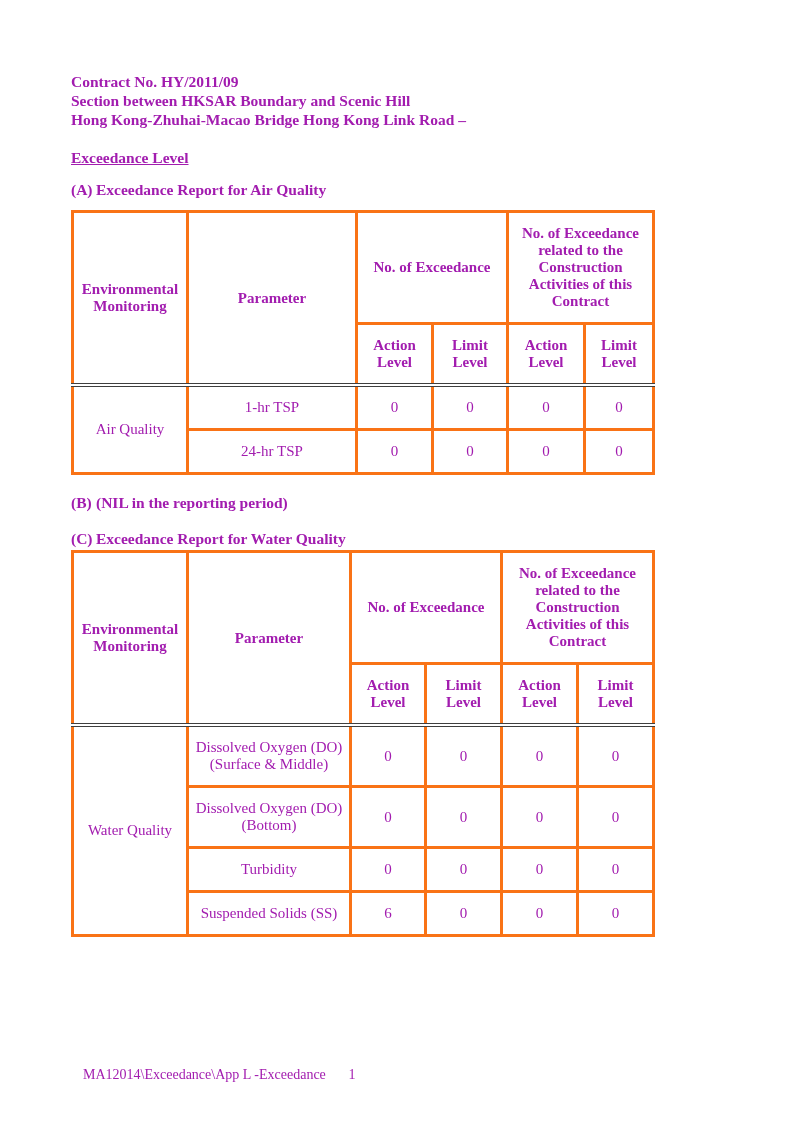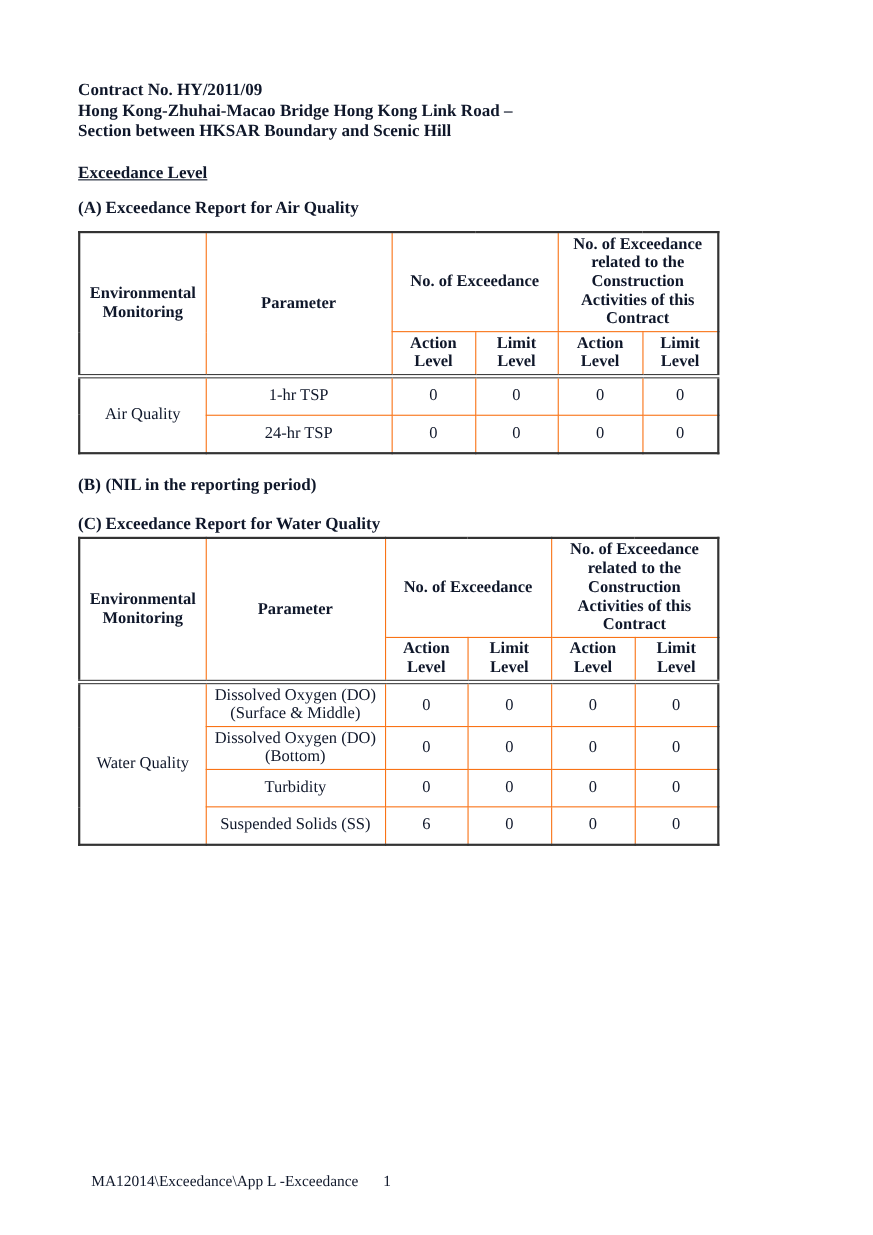--- a/index.html
+++ b/index.html
@@ -5,21 +5,21 @@
   html, body {
     margin: 0;
     padding: 0;
     background: #ffffff;
   }
   .page {
     position: relative;
     width: 692px;
     height: 1123px;
     background: #ffffff;
-    color: #0f172a;
+    color: #a21caf;
     font-family: "Liberation Serif", serif;
     box-sizing: border-box;
     padding: 72px 71px 0 71px;
     overflow: hidden;
   }
   .content { width: 581px; }
 
   .doc-header { font-weight: bold; font-size: 15.5px; line-height: 19px; }
   .doc-header div { white-space: nowrap; }
 
@@ -45,24 +45,24 @@
 
   table.tbl {
     border-collapse: collapse;
     table-layout: fixed;
     width: 581px;
     border: 2px solid #333333;
     font-size: 15px;
     line-height: 17px;
   }
   table.tbl th, table.tbl td {
-    border: 1px solid #f97316;
+    border: 3px solid #f97316;
     text-align: center;
     vertical-align: middle;
-    padding: 2px 3px;
+    padding: 12px 3px;
     overflow: hidden;
   }
   table.tbl th { font-weight: bold; }
   table.tbl td { font-weight: normal; }
   
   table.tbl thead tr.sub th,
   table.tbl thead th[rowspan] {
     border-bottom: 4px double #3f3f3f;
   }
   .tbl-a { margin-top: 11px; }
@@ -88,22 +88,22 @@
   }
 </style>
 </head>
 <body>
 
 <div class="page">
   <div class="content">
 
     <div class="doc-header">
       <div>Contract No. HY/2011/09</div>
+      <div>Section between HKSAR Boundary and Scenic Hill</div>
       <div>Hong Kong-Zhuhai-Macao Bridge Hong Kong Link Road –</div>
-      <div>Section between HKSAR Boundary and Scenic Hill</div>
     </div>
 
     <div>
       <span class="doc-title">Exceedance Level</span>
     </div>
 
     <div class="sec-heading sec-a">
       <span class="sec-label">(A)</span>
       <span>Exceedance Report for Air Quality</span>
     </div>

